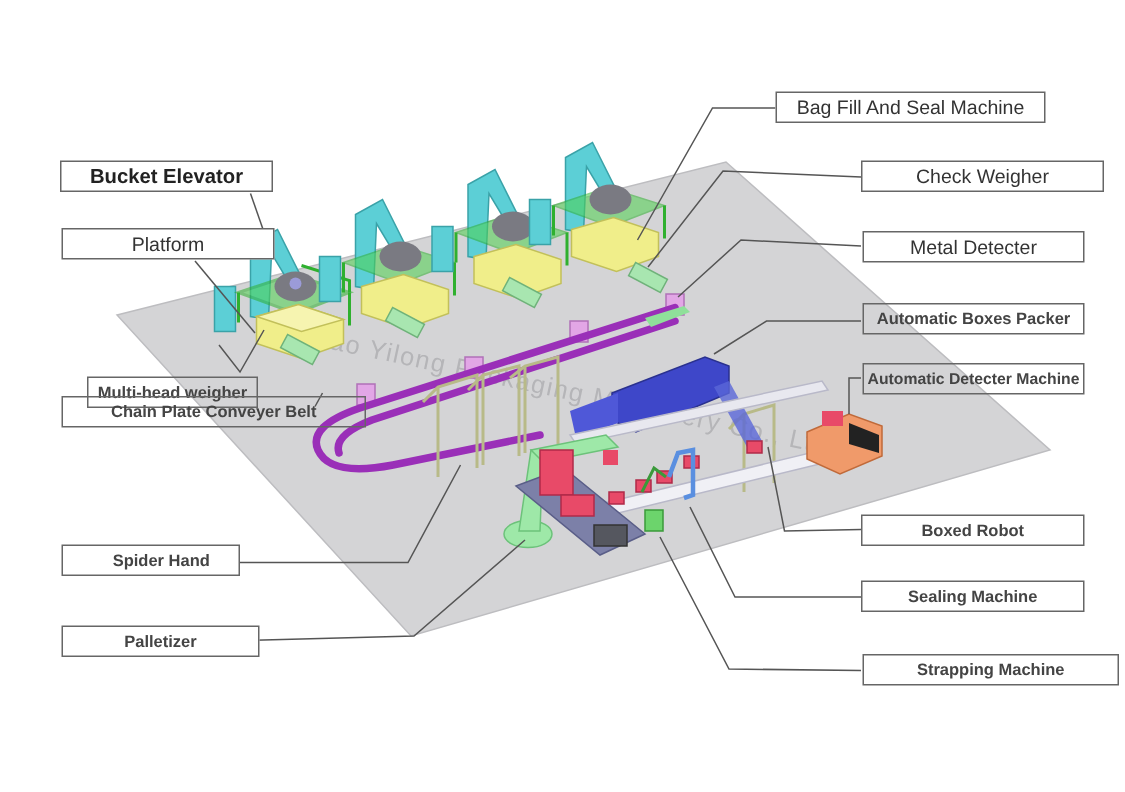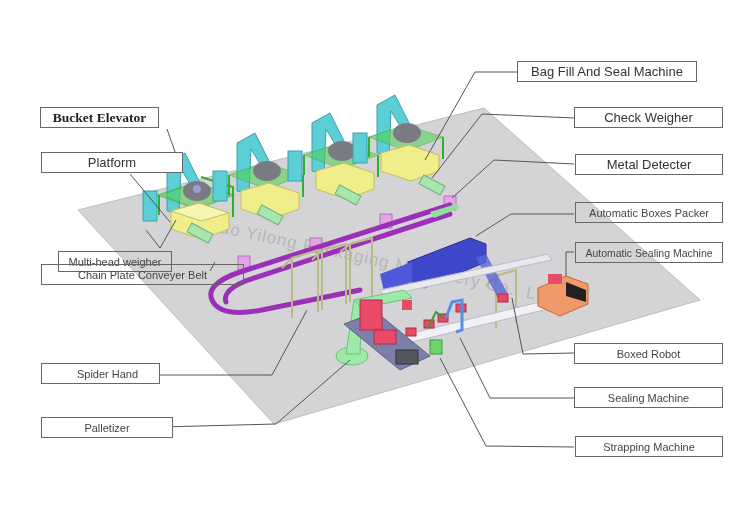--- a/index.html
+++ b/index.html
@@ -1,21 +1,21 @@
 <!DOCTYPE html>
 <html><head>
 <meta charset="utf-8">
 <style>
   html,body{margin:0;padding:0;background:#ffffff;}
   body{width:750px;height:528px;position:relative;overflow:hidden;font-family:"Liberation Sans",sans-serif;}
   #scene{position:absolute;left:0;top:0;width:750px;height:528px;}
   .label{position:absolute;box-sizing:border-box;height:21px;border:1px solid #666;background:#fff;
          display:flex;align-items:center;justify-content:center;color:#333;white-space:nowrap;}
   .lbl-plain{font-size:13px;}
-  .lbl-bold{font-size:11px;font-weight:normal;color:#444;}
+  .lbl-bold{font-size:11px;font-weight:bold;color:#444;}
   .lbl-big{font-size:13.5px;font-weight:bold;color:#222;}
   .label.trans{background:rgba(255,255,255,0.0);}
 </style>
 </head>
 <body>
 
 <svg id="scene" viewBox="0 0 750 528" xmlns="http://www.w3.org/2000/svg">
 
   <polygon points="78,210 484,108 700,300 274,424" fill="#d4d4d6" stroke="#bdbdc0" stroke-width="1"></polygon>
 
@@ -161,27 +161,27 @@
     <polyline points="574,118 482,114 432,178"></polyline>
     <polyline points="574,164 494,160 452,198"></polyline>
     <polyline points="574,214 511,214 476,236"></polyline>
     <polyline points="574,252 566,252 566,276"></polyline>
     <polyline points="574,353 523,354 512,298"></polyline>
     <polyline points="574,398 490,398 460,338"></polyline>
     <polyline points="574,447 486,446 440,358"></polyline>
   </g>
 </svg>
 
-<div class="label lbl-big" style="left:40px;top:107px;width:119px;font-family:Liberation Serif, serif;">Bucket Elevator</div>
+<div class="label lbl-big" style="left:40px;top:107px;width:142px;">Bucket Elevator</div>
 <div class="label lbl-plain" style="left:41px;top:152px;width:142px;font-size:13px;color:#333;">Platform</div>
 <div class="label lbl-bold trans" style="left:58px;top:219px;width:114px;margin-top:32px;">Multi-head weigher</div>
 <div class="label lbl-bold trans" style="left:41px;top:264px;width:203px;">Chain Plate Conveyer Belt</div>
 <div class="label lbl-bold" style="left:41px;top:363px;width:119px;padding-left:14px;">Spider Hand</div>
 <div class="label lbl-bold" style="left:41px;top:417px;width:132px;">Palletizer</div>
 
 <div class="label lbl-plain" style="left:517px;top:61px;width:180px;">Bag Fill And Seal Machine</div>
-<div class="label lbl-plain" style="left:574px;top:107px;width:149px;">Check Weigher</div>
+<div class="label lbl-plain" style="left:574px;top:107px;width:162px;">Check Weigher</div>
 <div class="label lbl-plain" style="left:575px;top:154px;width:148px;">Metal Detecter</div>
 <div class="label lbl-bold trans" style="left:575px;top:202px;width:148px;">Automatic Boxes Packer</div>
-<div class="label lbl-bold trans" style="left:575px;top:242px;width:148px;font-size:10.5px;">Automatic Sealing Machine</div>
+<div class="label lbl-bold trans" style="left:575px;top:242px;width:148px;font-size:10.5px;">Automatic Detecter Machine</div>
 <div class="label lbl-bold" style="left:574px;top:343px;width:149px;">Boxed Robot</div>
 <div class="label lbl-bold" style="left:574px;top:387px;width:149px;">Sealing Machine</div>
-<div class="label lbl-bold" style="left:575px;top:436px;width:148px;">Strapping Machine</div>
+<div class="label lbl-bold" style="left:575px;top:436px;width:171px;">Strapping Machine</div>
 
 </body></html>

